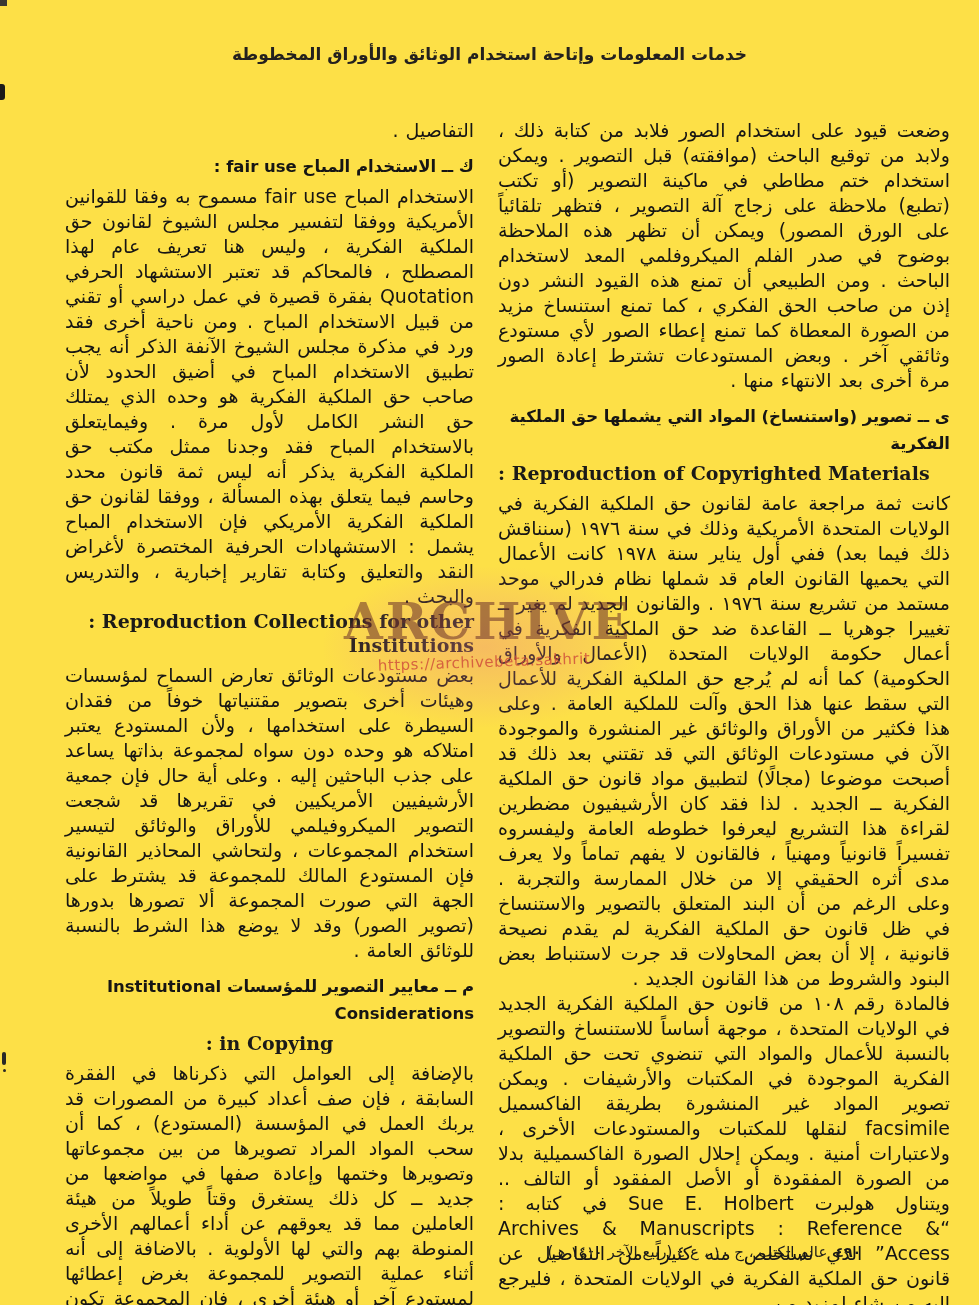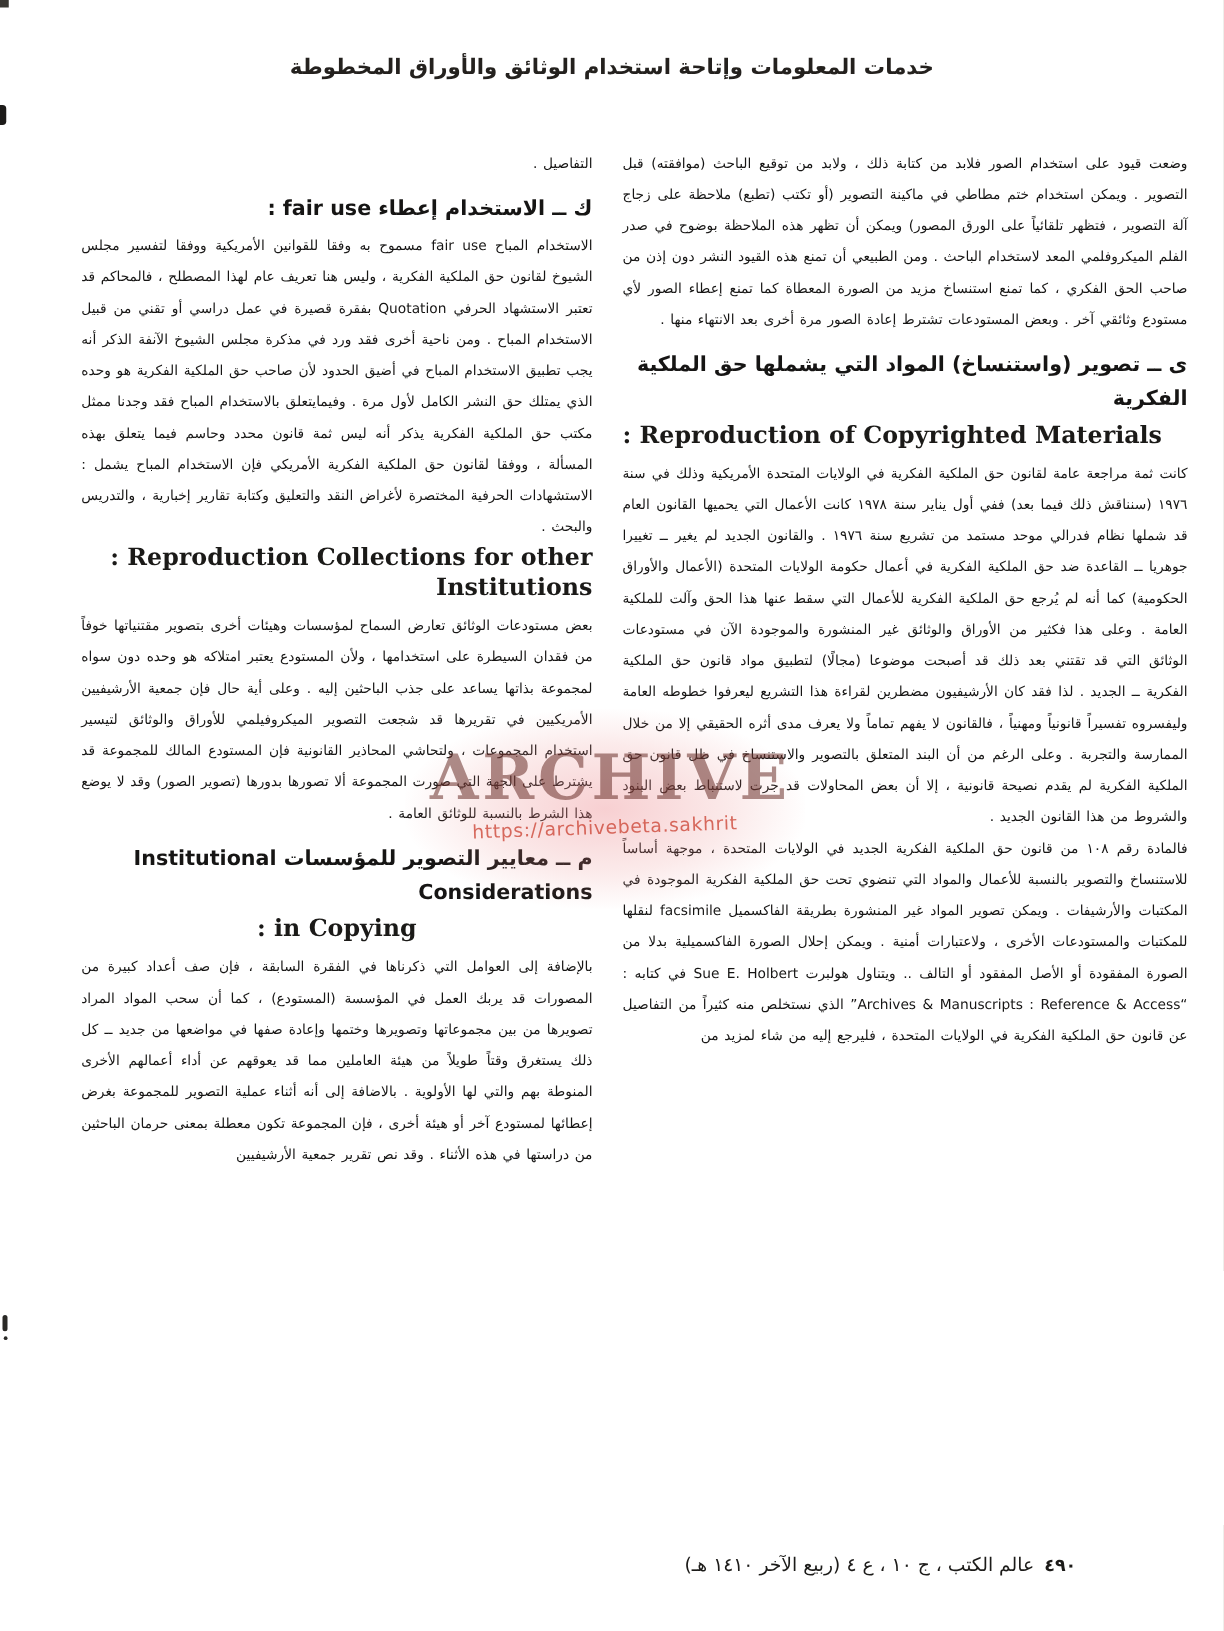--- a/index.html
+++ b/index.html
@@ -1,41 +1,41 @@
 <!DOCTYPE html>
 <html><head>
 <meta charset="utf-8">
 <style>
   html, body { margin:0; padding:0; background:#d9d6cf; }
   .page {
     position:relative;
     width:979px; height:1305px;
     margin:0 auto;
-    background:#ffffff;
+    background:#fde047;
     overflow:hidden;
     font-family:"DejaVu Sans", sans-serif;
     color:#161514;
   }
   .header {
     position:absolute; top:44px; left:0; right:0;
     text-align:center; direction:rtl;
     font-size:17px; font-weight:bold; color:#24211e;
     letter-spacing:0.2px;
   }
   .content {
     position:absolute; top:118px; left:65px; right:29px;
     display:flex; gap:24px;
     direction:rtl;
   }
   .col { display:block; }
   .col-right { width:452px; }
   .col-left  { width:409px; }
   .para {
     margin:0;
-    font-size:11px; line-height:25px;
+    font-size:19px; line-height:25px;
     text-align:justify;
     direction:rtl;
     word-spacing:1px;
   }
   .h-ar {
     margin:10px 0 4px 0;
     font-size:16.5px; line-height:27px;
     font-weight:bold; direction:rtl; text-align:right;
   }
   .h-en {
@@ -93,21 +93,21 @@
     <div class="col col-right">
       <p class="para">وضعت قيود على استخدام الصور فلابد من كتابة ذلك ، ولابد من توقيع الباحث (موافقته) قبل التصوير . ويمكن استخدام ختم مطاطي في ماكينة التصوير (أو تكتب (تطبع) ملاحظة على زجاج آلة التصوير ، فتظهر تلقائياً على الورق المصور) ويمكن أن تظهر هذه الملاحظة بوضوح في صدر الفلم الميكروفلمي المعد لاستخدام الباحث . ومن الطبيعي أن تمنع هذه القيود النشر دون إذن من صاحب الحق الفكري ، كما تمنع استنساخ مزيد من الصورة المعطاة كما تمنع إعطاء الصور لأي مستودع وثائقي آخر . وبعض المستودعات تشترط إعادة الصور مرة أخرى بعد الانتهاء منها .</p>
       <h3 class="h-ar">ى ــ تصوير (واستنساخ) المواد التي يشملها حق الملكية الفكرية</h3>
       <h4 class="h-en">: Reproduction of Copyrighted Materials</h4>
       <p class="para">كانت ثمة مراجعة عامة لقانون حق الملكية الفكرية في الولايات المتحدة الأمريكية وذلك في سنة ١٩٧٦ (سنناقش ذلك فيما بعد) ففي أول يناير سنة ١٩٧٨ كانت الأعمال التي يحميها القانون العام قد شملها نظام فدرالي موحد مستمد من تشريع سنة ١٩٧٦ . والقانون الجديد لم يغير ــ تغييرا جوهريا ــ القاعدة ضد حق الملكية الفكرية في أعمال حكومة الولايات المتحدة (الأعمال والأوراق الحكومية) كما أنه لم يُرجع حق الملكية الفكرية للأعمال التي سقط عنها هذا الحق وآلت للملكية العامة . وعلى هذا فكثير من الأوراق والوثائق غير المنشورة والموجودة الآن في مستودعات الوثائق التي قد تقتني بعد ذلك قد أصبحت موضوعا (مجالًا) لتطبيق مواد قانون حق الملكية الفكرية ــ الجديد . لذا فقد كان الأرشيفيون مضطرين لقراءة هذا التشريع ليعرفوا خطوطه العامة وليفسروه تفسيراً قانونياً ومهنياً ، فالقانون لا يفهم تماماً ولا يعرف مدى أثره الحقيقي إلا من خلال الممارسة والتجربة . وعلى الرغم من أن البند المتعلق بالتصوير والاستنساخ في ظل قانون حق الملكية الفكرية لم يقدم نصيحة قانونية ، إلا أن بعض المحاولات قد جرت لاستنباط بعض البنود والشروط من هذا القانون الجديد .</p>
       <p class="para">فالمادة رقم ١٠٨ من قانون حق الملكية الفكرية الجديد في الولايات المتحدة ، موجهة أساساً للاستنساخ والتصوير بالنسبة للأعمال والمواد التي تنضوي تحت حق الملكية الفكرية الموجودة في المكتبات والأرشيفات . ويمكن تصوير المواد غير المنشورة بطريقة الفاكسميل facsimile لنقلها للمكتبات والمستودعات الأخرى ، ولاعتبارات أمنية . ويمكن إحلال الصورة الفاكسميلية بدلا من الصورة المفقودة أو الأصل المفقود أو التالف .. ويتناول هولبرت Sue E. Holbert في كتابه : “Archives &amp; Manuscripts : Reference &amp; Access” الذي نستخلص منه كثيراً من التفاصيل عن قانون حق الملكية الفكرية في الولايات المتحدة ، فليرجع إليه من شاء لمزيد من</p>
     </div>
 
     <div class="col col-left">
       <p class="para">التفاصيل .</p>
-      <h3 class="h-ar">ك ــ الاستخدام إعطاء fair use :</h3>
+      <h3 class="h-ar">ك ــ الاستخدام المباح fair use :</h3>
       <p class="para">الاستخدام المباح fair use مسموح به وفقا للقوانين الأمريكية ووفقا لتفسير مجلس الشيوخ لقانون حق الملكية الفكرية ، وليس هنا تعريف عام لهذا المصطلح ، فالمحاكم قد تعتبر الاستشهاد الحرفي Quotation بفقرة قصيرة في عمل دراسي أو تقني من قبيل الاستخدام المباح . ومن ناحية أخرى فقد ورد في مذكرة مجلس الشيوخ الآنفة الذكر أنه يجب تطبيق الاستخدام المباح في أضيق الحدود لأن صاحب حق الملكية الفكرية هو وحده الذي يمتلك حق النشر الكامل لأول مرة . وفيمايتعلق بالاستخدام المباح فقد وجدنا ممثل مكتب حق الملكية الفكرية يذكر أنه ليس ثمة قانون محدد وحاسم فيما يتعلق بهذه المسألة ، ووفقا لقانون حق الملكية الفكرية الأمريكي فإن الاستخدام المباح يشمل : الاستشهادات الحرفية المختصرة لأغراض النقد والتعليق وكتابة تقارير إخبارية ، والتدريس والبحث .</p>
       <h4 class="h-en ta-right">: Reproduction Collections for other Institutions</h4>
       <p class="para">بعض مستودعات الوثائق تعارض السماح لمؤسسات وهيئات أخرى بتصوير مقتنياتها خوفاً من فقدان السيطرة على استخدامها ، ولأن المستودع يعتبر امتلاكه هو وحده دون سواه لمجموعة بذاتها يساعد على جذب الباحثين إليه . وعلى أية حال فإن جمعية الأرشيفيين الأمريكيين في تقريرها قد شجعت التصوير الميكروفيلمي للأوراق والوثائق لتيسير استخدام المجموعات ، ولتحاشي المحاذير القانونية فإن المستودع المالك للمجموعة قد يشترط على الجهة التي صورت المجموعة ألا تصورها بدورها (تصوير الصور) وقد لا يوضع هذا الشرط بالنسبة للوثائق العامة .</p>
       <h3 class="h-ar">م ــ معايير التصوير للمؤسسات Institutional Considerations</h3>
       <h4 class="h-en ta-center">: in Copying</h4>
       <p class="para">بالإضافة إلى العوامل التي ذكرناها في الفقرة السابقة ، فإن صف أعداد كبيرة من المصورات قد يربك العمل في المؤسسة (المستودع) ، كما أن سحب المواد المراد تصويرها من بين مجموعاتها وتصويرها وختمها وإعادة صفها في مواضعها من جديد ــ كل ذلك يستغرق وقتاً طويلاً من هيئة العاملين مما قد يعوقهم عن أداء أعمالهم الأخرى المنوطة بهم والتي لها الأولوية . بالاضافة إلى أنه أثناء عملية التصوير للمجموعة بغرض إعطائها لمستودع آخر أو هيئة أخرى ، فإن المجموعة تكون معطلة بمعنى حرمان الباحثين من دراستها في هذه الأثناء . وقد نص تقرير جمعية الأرشيفيين</p>
     </div>
 
   </div>
 

